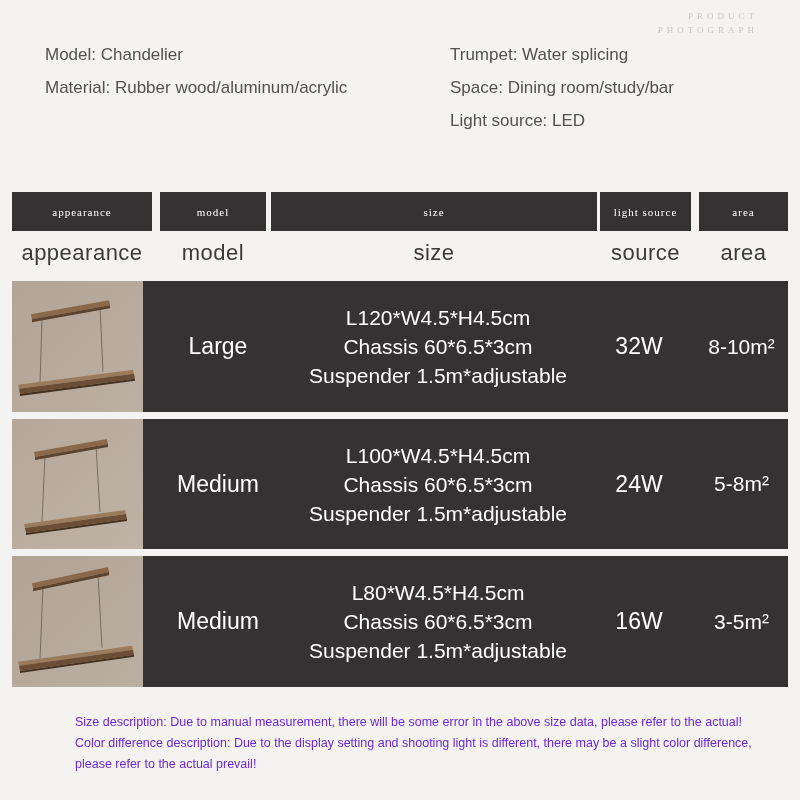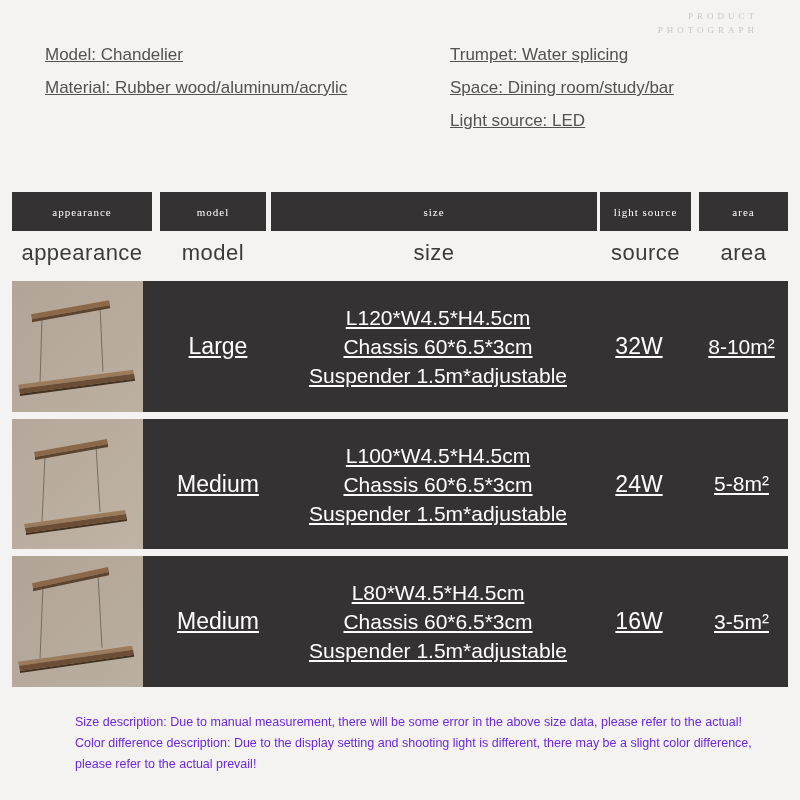--- a/index.html
+++ b/index.html
@@ -14,36 +14,36 @@
   
   .watermark{position:absolute;top:9px;right:20px;text-align:right;
     font-family:"Liberation Serif",serif;font-size:9px;line-height:14px;
     color:var(--watermark-gray);letter-spacing:4px;}
   .watermark div{margin-right:-4px;}
 
   
   .spec-col{position:absolute;top:44px;font-size:17px;color:#525252;line-height:22px;}
   .spec-col.left{left:45px;}
   .spec-col.right{left:450px;}
-  .spec-col div{margin-bottom:11px;height:22px;text-decoration:underline;}
+  .spec-col div{margin-bottom:11px;height:22px;}
 
   
   .tagbox{position:absolute;top:192px;height:39px;background:var(--panel-dark);
     color:var(--text-white);display:flex;align-items:center;justify-content:center;
     font-family:"Liberation Serif",serif;font-size:11px;letter-spacing:1px;}
   .taglabel{position:absolute;top:239px;height:28px;display:flex;align-items:center;
     justify-content:center;font-size:22px;color:var(--text-dark);letter-spacing:0.5px;}
 
   
   .row{position:absolute;left:12px;width:776px;height:130px;}
   .img-cell{position:absolute;left:0;top:0;width:131px;height:100%;}
   .img-cell svg{display:block;width:100%;height:100%;}
   .panel{position:absolute;left:131px;top:0;width:645px;height:100%;
     background:var(--panel-dark);display:flex;align-items:center;color:var(--text-white);}
-  .cell{display:flex;flex-direction:column;align-items:center;justify-content:center;text-decoration:underline;}
+  .cell{display:flex;flex-direction:column;align-items:center;justify-content:center;}
   .cell.model{width:150px;font-size:23px;}
   .cell.size{width:290px;font-size:21px;line-height:29px;}
   .cell.power{width:112px;font-size:23px;}
   .cell.area{width:93px;font-size:21px;}
 
   
   .footnotes{position:absolute;left:75px;top:712px;font-size:12.5px;color:#6d28d9;}
   .footnotes div{height:21px;line-height:21px;}
 </style>
 </head>

